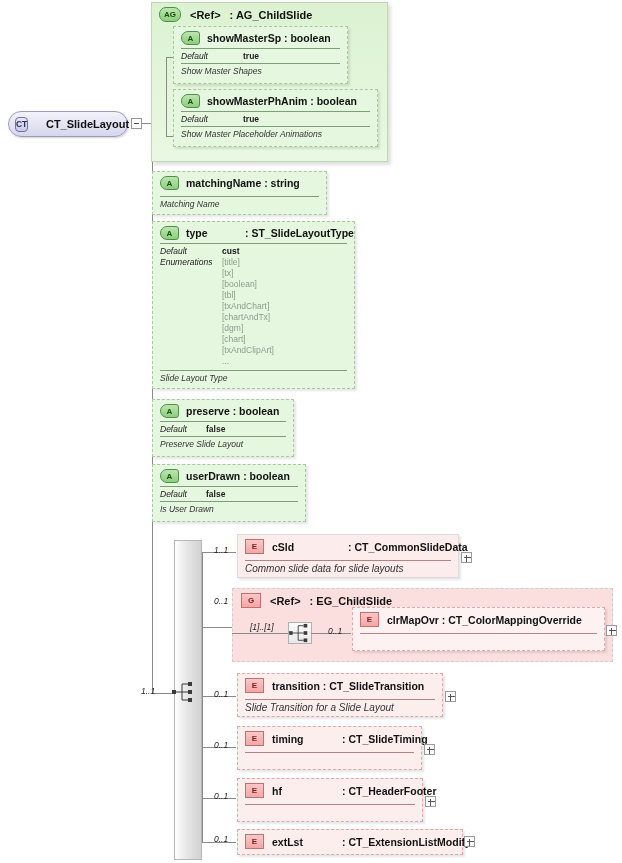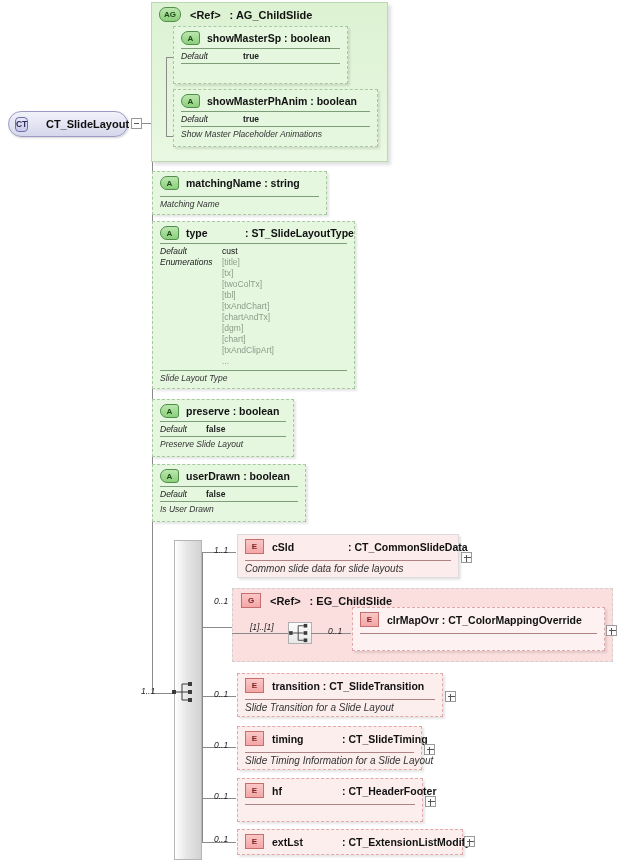--- a/index.html
+++ b/index.html
@@ -62,21 +62,21 @@
   .abox .meta .v { font-weight:bold; }
   .abox .doc {
     font-size:8.5px; font-style:italic; color:#333; padding:2px 7px 4px 7px; white-space:nowrap;
   }
 
   
   .enumrow { display:flex; padding:2px 7px 0 7px; font-size:8.5px; }
   .enumrow .klabels { width:62px; flex:none; }
   .enumrow .klabels div { font-style:italic; color:#1c1c1c; line-height:11px; }
   .enumrow .vals div { line-height:11px; color:#8b9c8a; }
-  .enumrow .vals div.first { color:#111; font-weight:normal; }
+  .enumrow .vals div.first { color:#111; font-weight:bold; }
 
   
   .ggroup {
     position:absolute;
     background:linear-gradient(to bottom,#dcf2d2,#e9f8e2);
     border:1px solid #bcd9b2;
     box-shadow:3px 3px 3px rgba(0,0,0,.12);
   }
   .ggroup > .ghdr { display:flex; align-items:center; gap:9px; padding:4px 0 0 7px; }
   .ghdr .gico {
@@ -196,20 +196,21 @@
     <div class="hdr">
       <span class="ico">A</span>
       <span class="nm">showMasterSp : boolean</span>
     </div>
     <div class="sep"></div>
     <div class="meta">
       <span class="k">Default</span>
       <span class="v">true</span>
     </div>
     <div class="sep"></div>
+    <div class="doc">Show Master Shapes</div>
   </div>
 
   <div class="abox" style="left:173px;top:89px;width:205px;height:58px;">
     <div class="hdr">
       <span class="ico">A</span>
       <span class="nm">showMasterPhAnim : boolean</span>
     </div>
     <div class="sep"></div>
     <div class="meta">
       <span class="k">Default</span>
@@ -237,21 +238,21 @@
     <div class="sep"></div>
     <div class="enumrow">
       <div class="klabels">
         <div>Default</div>
         <div>Enumerations</div>
       </div>
       <div class="vals">
         <div class="first">cust</div>
         <div>[title]</div>
         <div>[tx]</div>
-        <div>[twoColTx]</div>
+        <div>[boolean]</div>
         <div>[tbl]</div>
         <div>[txAndChart]</div>
         <div>[chartAndTx]</div>
         <div>[dgm]</div>
         <div>[chart]</div>
         <div>[txAndClipArt]</div>
         <div>...</div>
       </div>
     </div>
     <div class="sep" style="margin-top:3px;"></div>
@@ -367,21 +368,20 @@
   <div class="plus" style="left:445px;top:691px;"></div>
 
   <div class="card" style="left:214px;top:740px;">0..1</div>
   <div class="ebox" style="left:237px;top:726px;width:185px;height:44px;">
     <div class="hdr">
       <span class="ico">E</span>
       <span class="nm" style="min-width:62px;display:inline-block;">timing</span>
       <span class="nm">: CT_SlideTiming</span>
     </div>
     <div class="sepp" style="margin-top:3px;"></div>
-    <div class="doc">Slide Timing Information for a Slide Layout</div>
   </div>
   <div class="plus" style="left:424px;top:744px;"></div>
 
   <div class="card" style="left:214px;top:791px;">0..1</div>
   <div class="ebox" style="left:237px;top:778px;width:186px;height:44px;">
     <div class="hdr">
       <span class="ico">E</span>
       <span class="nm" style="min-width:62px;display:inline-block;">hf</span>
       <span class="nm">: CT_HeaderFooter</span>
     </div>

